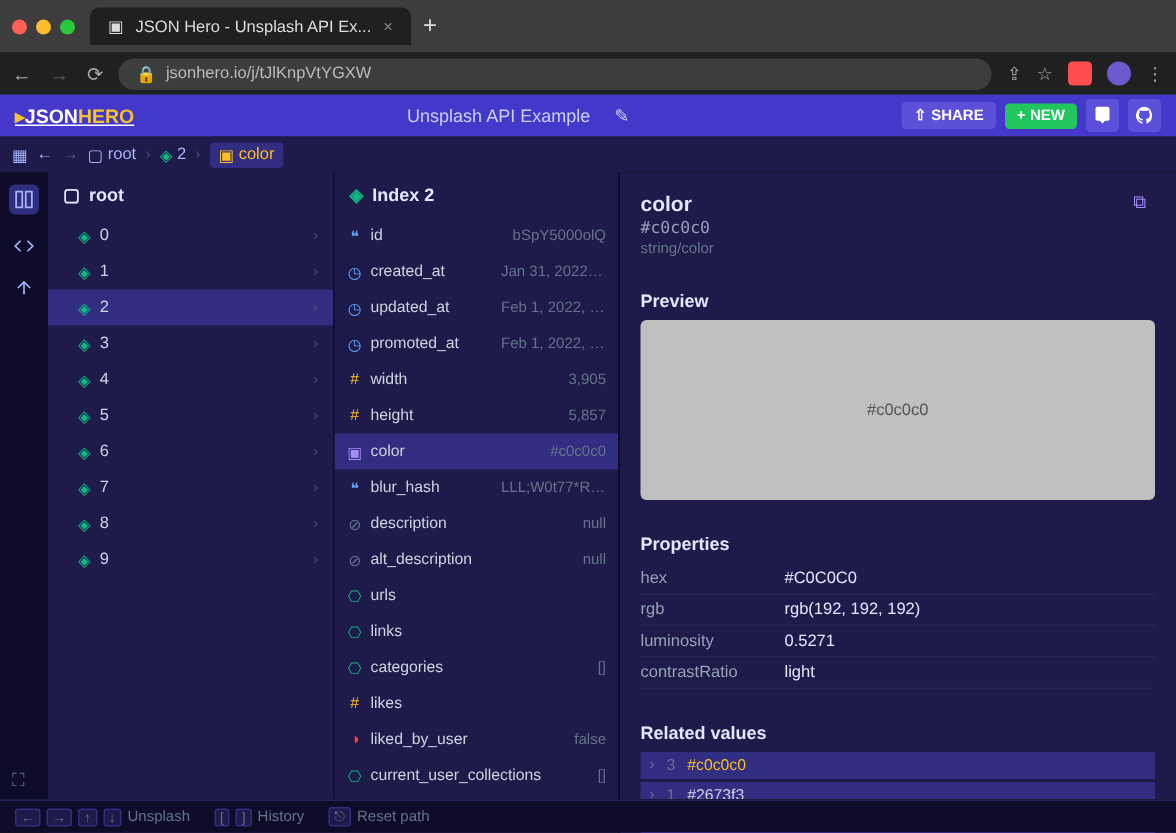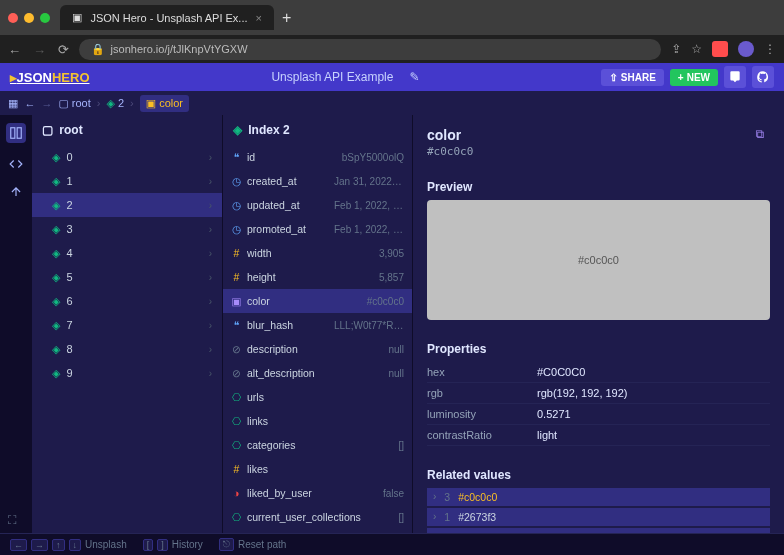--- a/index.html
+++ b/index.html
@@ -67,21 +67,21 @@
 .ico.arr{color:#10b981;}
 
 .props-col{ flex:1; background:#1e1b4b; border-left:1px solid #0f0c29; padding:12px 14px; overflow-y:auto;}
 .props-col::-webkit-scrollbar{width:0;}
 .prop-title{ color:#e0e7ff; font-size:14px; font-weight:600;}
 .prop-sub{ font-family:monospace; color:#94a3b8; font-size:11px; margin-top:2px;}
 .prop-type{ color:#64748b; font-size:10px; margin-top:2px;}
 .section-h{ color:#e0e7ff; font-size:12px; font-weight:600; margin-top:22px; margin-bottom:6px;}
 .preview-box{ background:#c0c0c0; height:120px; border-radius:4px; display:flex; align-items:center; justify-content:center; color:#555; font-family:monospace; font-size:11px;}
 .prop-row{ display:flex; padding:4px 0; font-size:11px; border-bottom:1px solid #252455;}
-.prop-row .k{ width:110px; color:#94a3b8;}
+.prop-row .k{ width:96px; color:#94a3b8;}
 .prop-row .v{ color:#e0e7ff;}
 .rel-row{ background:#312e81; padding:3px 6px; margin-bottom:2px; font-family:monospace; font-size:10.5px; display:flex; gap:8px; color:#cbd5e1;}
 .rel-row .chev{color:#64748b;}
 .rel-row .idx{color:#64748b;}
 .rel-row.active .hex{color:#fbbf24;}
 .copy-icon{position:absolute; right:20px; color:#a78bfa;}
 
 
 .footer{ position:fixed; bottom:0; left:0; right:0; height:22px; background:#0f0c29; border-top:1px solid #252455; display:flex; align-items:center; padding:0 10px; gap:16px; font-size:10px; color:#64748b;}
 .footer .item{display:flex;align-items:center;gap:4px;}
@@ -391,20 +391,21 @@
         <div class="detail-row">
           <span class="val"></span>
         </div>
       </div>
   </div>
 
   <div class="props-col" style="position:relative;">
     <span class="copy-icon">⧉</span>
     <div class="prop-title">color</div>
     <div class="prop-sub">#c0c0c0</div>
+    <div class="prop-type">string/color</div>
     <div class="section-h">Preview</div>
     <div class="preview-box">
         <span>#c0c0c0</span>
       </div>
     <div class="section-h">Properties</div>
     <div id="prop-rows">
         <div class="prop-row">
           <span class="k">hex</span>
           <span class="v">#C0C0C0</span>
         </div>

